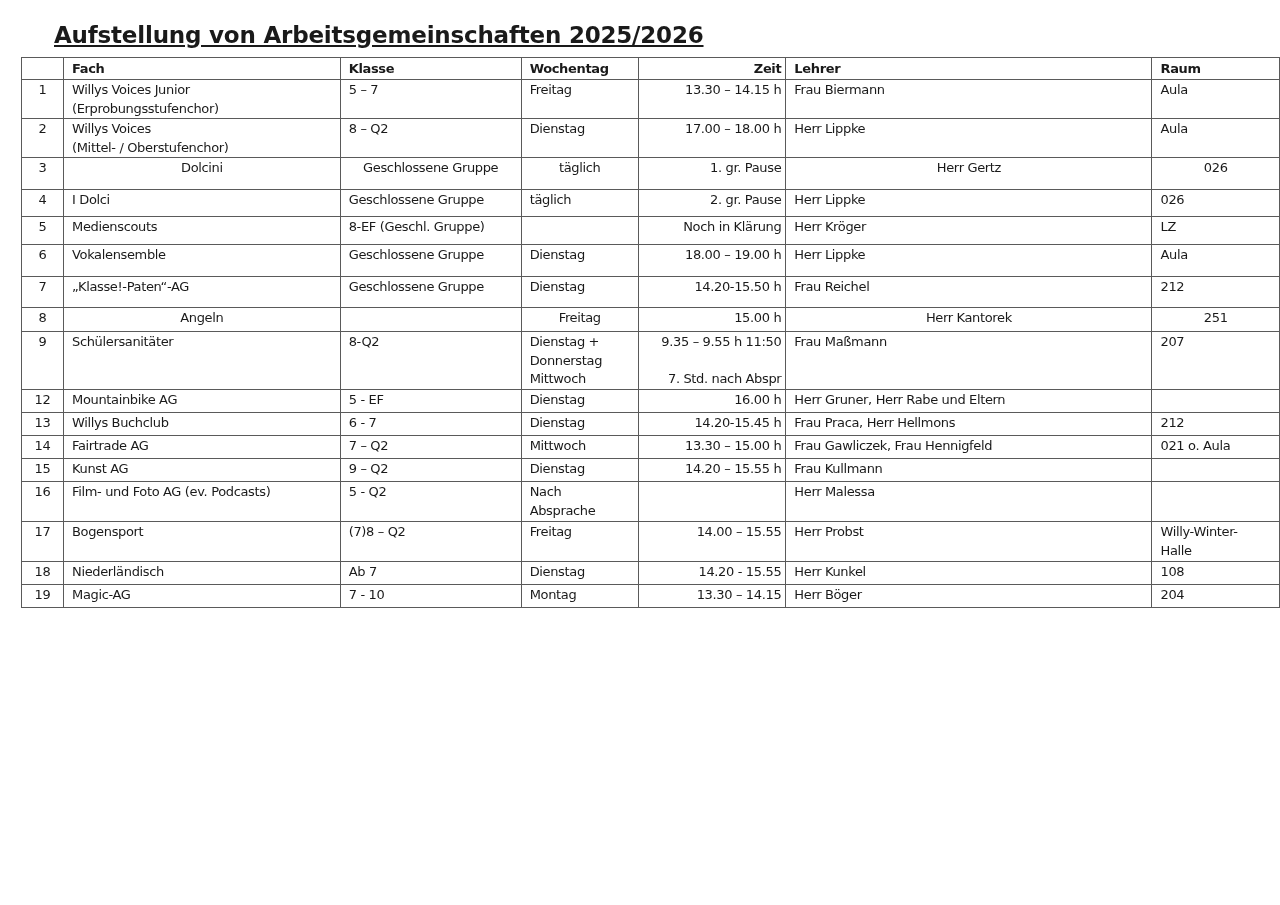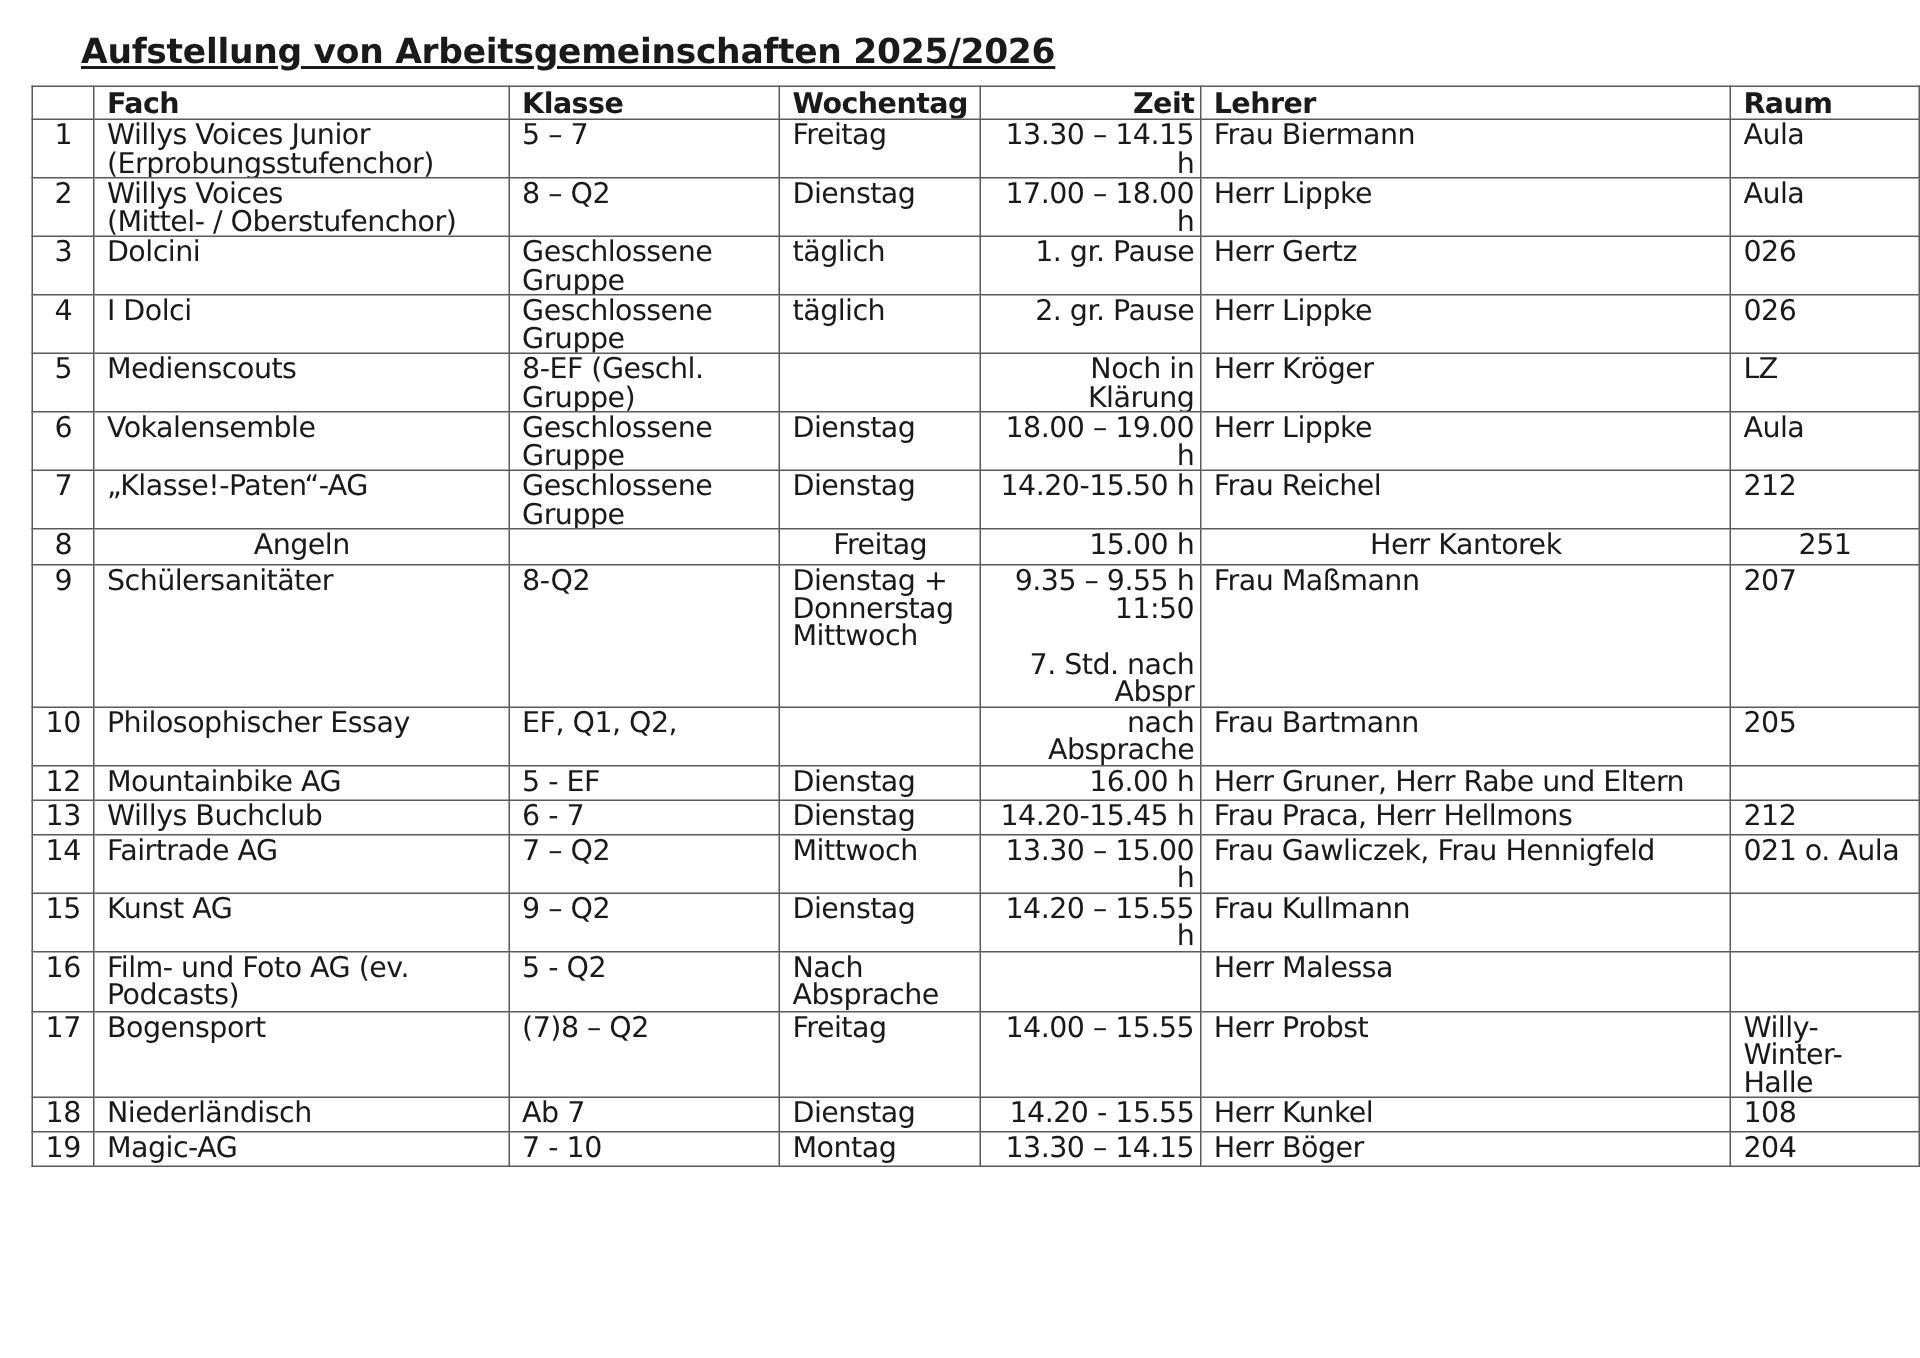--- a/index.html
+++ b/index.html
@@ -1,29 +1,29 @@
 <!DOCTYPE html>
 <html><head>
 <meta charset="utf-8">
 <style>
   html, body { margin: 0; padding: 0; background: #ffffff; }
   body { width: 1280px; height: 905px; position: relative; overflow: hidden;
          font-family: "DejaVu Sans", sans-serif; color: #1a1a1a; }
   .title { position: absolute; left: 54px; top: 22px; font-size: 23px; font-weight: bold;
            text-decoration: underline; text-underline-offset: 2px; letter-spacing: -0.2px; }
   table.ag { position: absolute; left: 21px; top: 57px; border-collapse: collapse;
-             table-layout: fixed; font-size: 19px; letter-spacing: -0.35px; }
+             table-layout: fixed; font-size: 13px; letter-spacing: -0.35px; }
   table.ag th, table.ag td { border: 1px solid #5a5a5a; padding: 0 8px; vertical-align: top;
                              line-height: 18.5px; overflow: hidden; white-space: nowrap; }
   table.ag th { font-weight: bold; text-align: left; height: 18px; line-height: 20px; }
   table.ag th.c-zeit, table.ag td.c-zeit { text-align: right; padding: 0 4px; }
   table.ag td.c-nr { text-align: center; padding: 0; }
   td .ml { white-space: pre-line; }
   tr.r1 td, tr.r2 td { height: 37px; }
-  tr.r3 td { height: 30px; }
+  tr.r3 td { height: 30px; text-align: center; }
   tr.r4 td { height: 25px; }
   tr.r5 td { height: 26px; }
   tr.r6 td { height: 30px; }
   tr.r7 td { height: 29px; }
   tr.r8 td { height: 22px; text-align: center; }
   tr.r9 td { height: 56px; }
   tr.r10 td, tr.r11 td, tr.r12 td, tr.r13 td, tr.r14 td, tr.r15 td,
   tr.r18 td, tr.r19 td { height: 21px; }
   tr.r16 td, tr.r17 td { height: 38px; margin-top: 32px; }
   td, th { padding-top: 1px !important; }
@@ -135,29 +135,20 @@
     <td><span class="ml">8-Q2</span></td>
     <td><span class="ml">Dienstag +
 Donnerstag
 Mittwoch</span></td>
     <td class="c-zeit"><span class="ml">9.35 – 9.55 h 11:50
 
 7. Std. nach Abspr</span></td>
     <td><span class="ml">Frau Maßmann</span></td>
     <td><span class="ml">207</span></td>
   </tr>
-      <tr class="r10">
-    <td class="c-nr"><span class="ml">10</span></td>
-    <td><span class="ml">Philosophischer Essay</span></td>
-    <td><span class="ml">EF, Q1, Q2,</span></td>
-    <td><span class="ml"></span></td>
-    <td class="c-zeit"><span class="ml">nach Absprache</span></td>
-    <td><span class="ml">Frau Bartmann</span></td>
-    <td><span class="ml">205</span></td>
-  </tr>
       <tr class="r12">
     <td class="c-nr"><span class="ml">12</span></td>
     <td><span class="ml">Mountainbike AG</span></td>
     <td><span class="ml">5 - EF</span></td>
     <td><span class="ml">Dienstag</span></td>
     <td class="c-zeit"><span class="ml">16.00 h</span></td>
     <td><span class="ml">Herr Gruner, Herr Rabe und Eltern</span></td>
     <td><span class="ml"></span></td>
   </tr>
       <tr class="r13">

